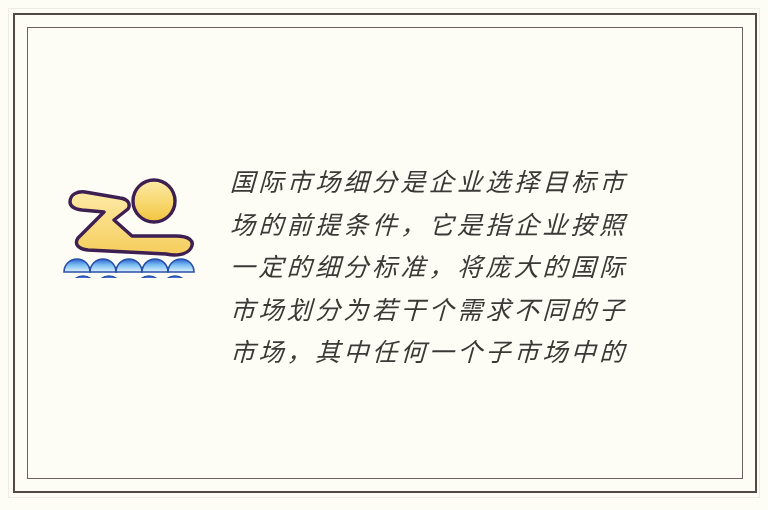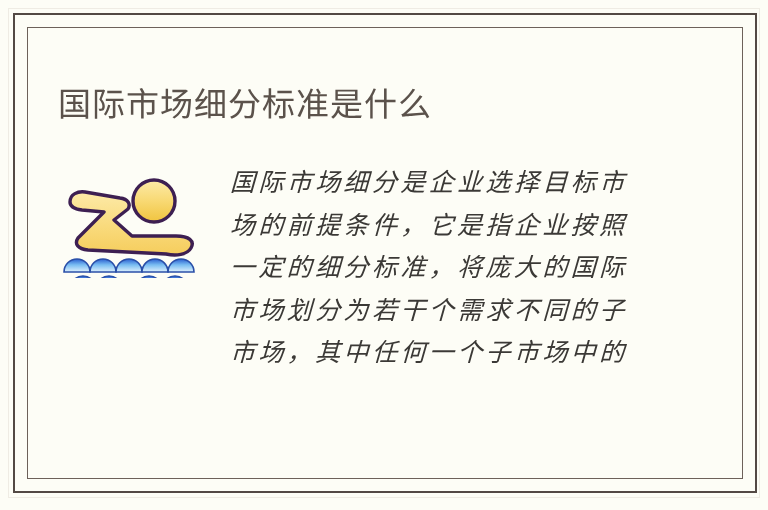--- a/index.html
+++ b/index.html
@@ -110,21 +110,20 @@
 </style>
 </head>
 <body>
 
 <div class="page">
 
   <div class="frame-hairline"></div>
   <div class="frame-outer"></div>
   <div class="frame-inner"></div>
 
-  <h1 class="title">国际市场细分标准是什么</h1>
 
   <div class="content">
 
     <div class="icon-wrap">
       <svg class="swimmer-icon" viewBox="0 0 145 110">
         <defs>
           <linearGradient id="bodyGrad" x1="0" y1="0" x2="0" y2="1">
             <stop offset="0%" stop-color="#fdeaa8"></stop>
             <stop offset="55%" stop-color="#f9da7c"></stop>
             <stop offset="100%" stop-color="#f5cd5c"></stop>

